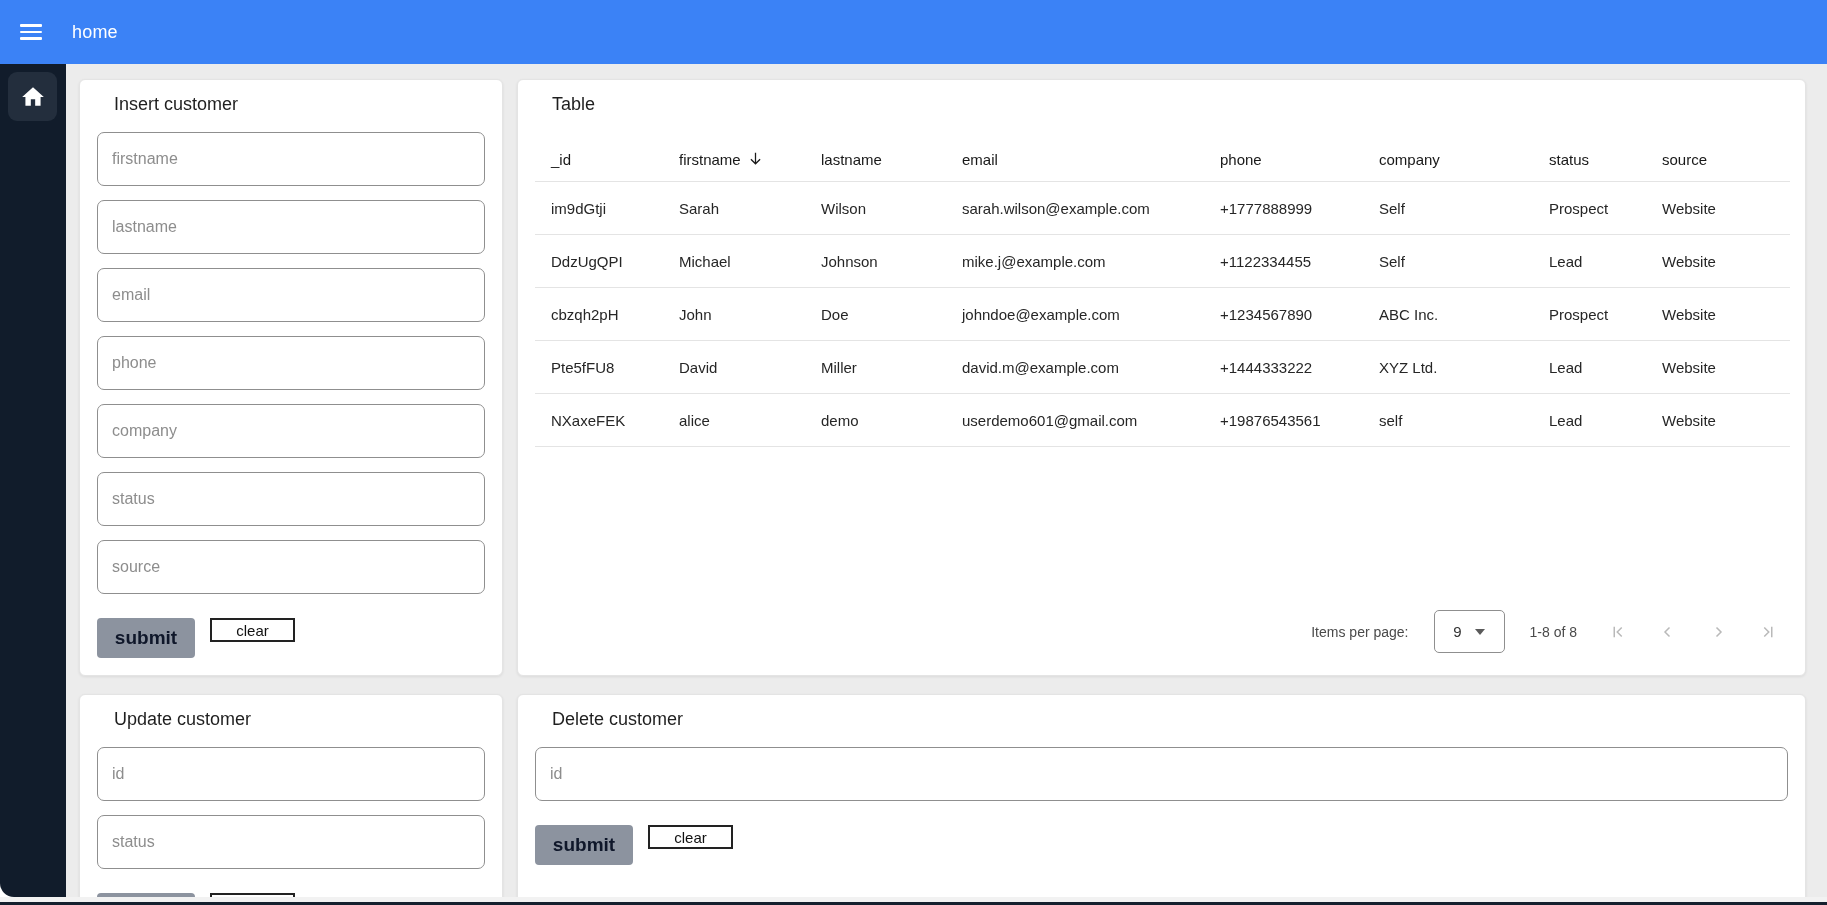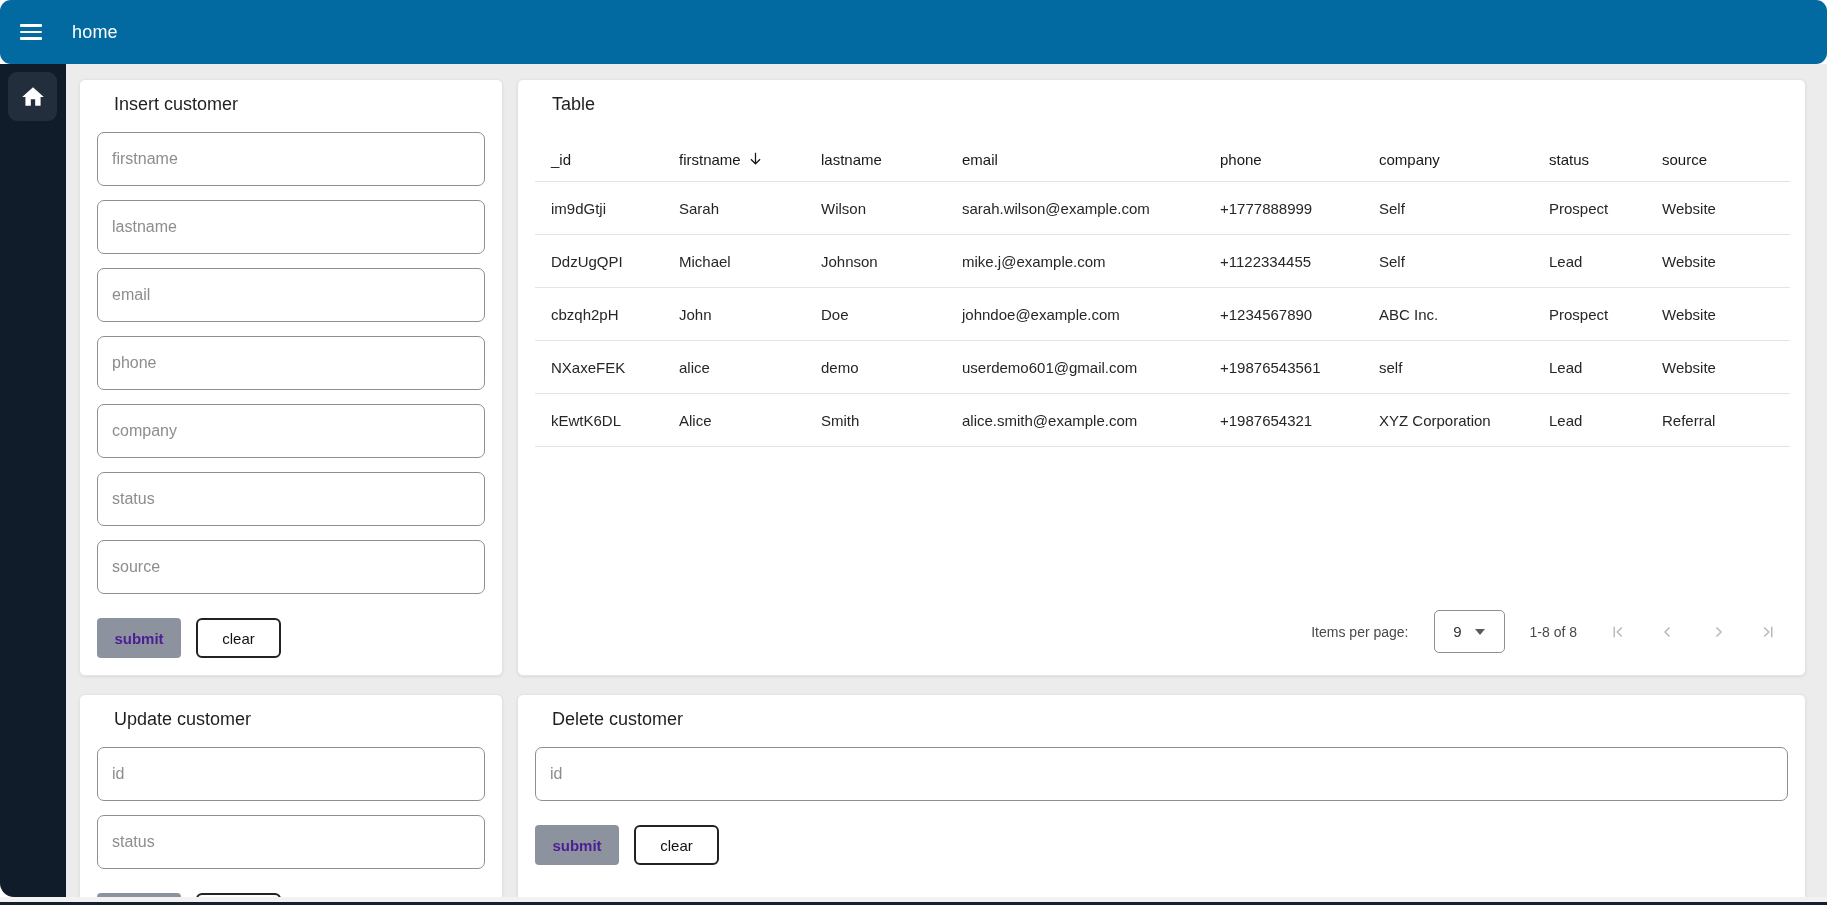--- a/index.html
+++ b/index.html
@@ -1,20 +1,20 @@
 <!DOCTYPE html>
 <html><head>
 <meta charset="utf-8">
 <style>
   html,body{margin:0;padding:0;background:#ffffff;}
   body{width:1827px;height:905px;overflow:hidden;font-family:"Liberation Sans",sans-serif;}
   .app{position:relative;width:1827px;height:905px;background:#ffffff;overflow:hidden;}
 
   
-  .topbar{position:absolute;left:0;top:0;width:1827px;height:64px;background:#0369a1;display:flex;align-items:center;z-index:5;border-radius:11px;}
+  .topbar{position:absolute;left:0;top:0;width:1827px;height:64px;background:#3b82f6;display:flex;align-items:center;z-index:5;}
   .menu-btn{margin-left:20px;width:24px;height:20px;background:none;border:none;padding:0;cursor:pointer;display:flex;flex-direction:column;justify-content:center;gap:4px;}
   .menu-btn span{display:block;width:22px;height:2.6px;background:#ffffff;border-radius:1px;}
   .topbar-title{color:#ffffff;font-size:18px;margin-left:28px;letter-spacing:.2px;}
 
   
   .sidebar{position:absolute;left:0;top:64px;width:66px;height:833px;background:#111c2b;border-bottom-left-radius:14px;z-index:4;}
   .side-btn{position:absolute;left:8px;top:8px;width:49px;height:49px;border-radius:9px;background:#232e3d;border:none;cursor:pointer;display:flex;align-items:center;justify-content:center;padding:0;}
 
   
   .main{position:absolute;left:66px;top:64px;width:1761px;height:833px;background:#ececec;overflow:hidden;}
@@ -24,22 +24,22 @@
   .insert-card{left:13px;top:15px;width:424px;height:597px;}
   .update-card{left:13px;top:630px;width:424px;height:270px;}
   .table-card {left:451px;top:15px;width:1289px;height:597px;}
   .delete-card{left:451px;top:630px;width:1289px;height:270px;}
 
   .fields{margin:17px 17px 0;display:flex;flex-direction:column;gap:14px;}
   .field{height:54px;border:1px solid #8f8f8f;border-radius:7px;padding:0 14px;font-size:16px;color:#222;background:#fff;width:100%;box-sizing:border-box;font-family:inherit;}
   .field::placeholder{color:#8d8d8d;}
 
   .btn-row{margin:24px 17px 0;display:flex;gap:15px;}
-  .btn-submit{width:84px;height:40px;background:#8c939f;color:#4c1d95;border:none;border-radius:4px;font-size:15px;font-weight:600;font-family:inherit;cursor:pointer;}
-  .btn-clear{width:85px;height:40px;background:#ffffff;color:#111111;border:2px solid #222222;border-radius:6px;font-size:15px;font-family:inherit;cursor:pointer;}
+  .btn-submit{width:98px;height:40px;background:#8c939f;color:#0f172a;border:none;border-radius:4px;font-size:19px;font-weight:600;font-family:inherit;cursor:pointer;}
+  .btn-clear{width:85px;height:24px;background:#ffffff;color:#111111;border:2px solid #222222;border-radius:0;font-size:15px;font-family:inherit;cursor:pointer;}
 
   
   .data-table{margin:20px 17px 0;width:1255px;border-collapse:collapse;table-layout:fixed;}
   .data-table th{text-align:left;padding:0 4px 0 16px;height:46px;font-size:15px;font-weight:400;color:#181818;border-bottom:1px solid #e4e4e4;white-space:nowrap;overflow:hidden;}
   .data-table td{padding:0 4px 0 16px;height:52px;font-size:15px;color:#262626;border-bottom:1px solid #e4e4e4;white-space:nowrap;overflow:hidden;}
   .data-table th span{vertical-align:middle;}
   .sort-arrow{vertical-align:middle;margin-left:6px;}
 
   .paginator{position:absolute;left:0;right:0;bottom:0;height:75px;display:flex;align-items:center;justify-content:flex-end;padding-right:28px;padding-bottom:12px;color:#4a4a4a;font-size:14px;box-sizing:border-box;}
   .page-size{margin-left:25px;width:71px;height:43px;border:1px solid #8f8f8f;border-radius:5px;display:flex;align-items:center;justify-content:center;gap:13px;font-size:15px;color:#333;background:#fff;cursor:pointer;box-sizing:border-box;}
@@ -144,39 +144,39 @@
               <td>cbzqh2pH</td>
               <td>John</td>
               <td>Doe</td>
               <td>johndoe@example.com</td>
               <td>+1234567890</td>
               <td>ABC Inc.</td>
               <td>Prospect</td>
               <td>Website</td>
             </tr>
             <tr>
+              <td>Pte5fFU8</td>
+              <td>David</td>
+              <td>Miller</td>
+              <td>david.m@example.com</td>
+              <td>+1444333222</td>
+              <td>XYZ Ltd.</td>
+              <td>Lead</td>
+              <td>Website</td>
+            </tr>
+            <tr>
               <td>NXaxeFEK</td>
               <td>alice</td>
               <td>demo</td>
               <td>userdemo601@gmail.com</td>
               <td>+19876543561</td>
               <td>self</td>
               <td>Lead</td>
               <td>Website</td>
             </tr>
-            <tr>
-              <td>kEwtK6DL</td>
-              <td>Alice</td>
-              <td>Smith</td>
-              <td>alice.smith@example.com</td>
-              <td>+1987654321</td>
-              <td>XYZ Corporation</td>
-              <td>Lead</td>
-              <td>Referral</td>
-            </tr>
           </tbody>
       </table>
       <div class="paginator">
         <span>Items per page:</span>
         <div class="page-size">
           <span>9</span>
           <span class="caret"></span>
         </div>
         <span class="range">1-8 of 8</span>
         <button class="pg-btn" aria-label="first page">

